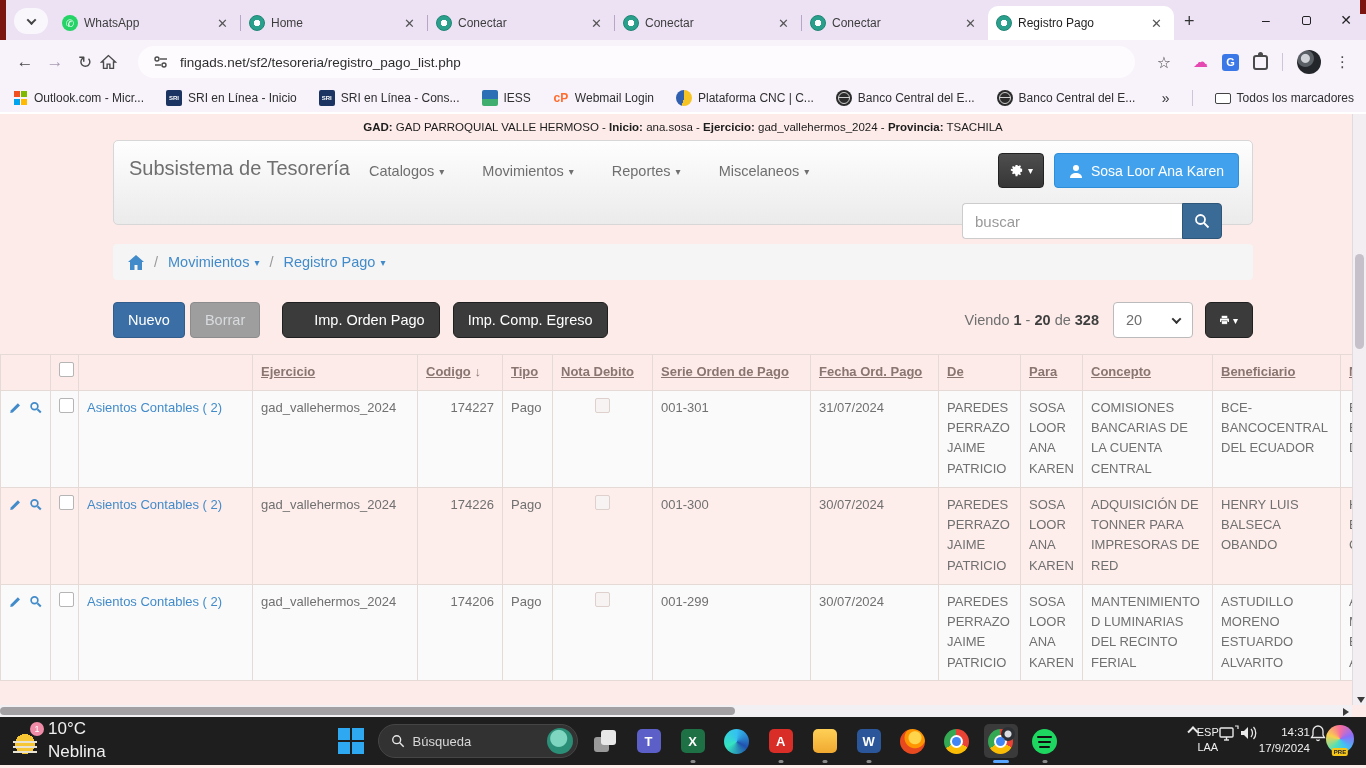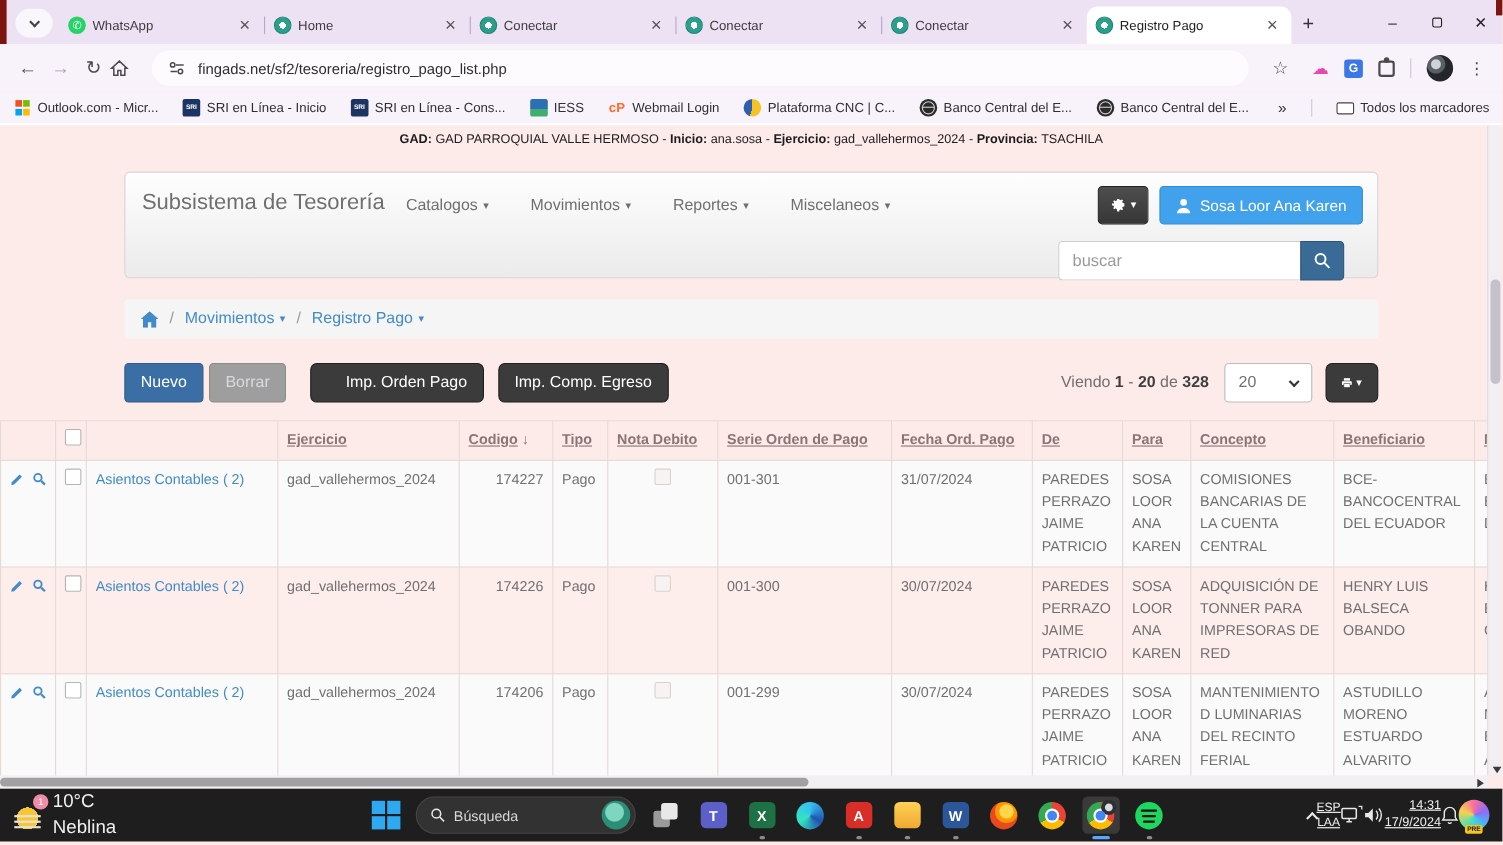--- a/index.html
+++ b/index.html
@@ -55,21 +55,21 @@
   .bm-more { margin-left:auto; font-size:14px; color:#333; }
   .bm-sep { width:1px; height:16px; background:#cfc4d8; }
   .bmi-folder { width:16px; height:11px; background:#fff; border:1.5px solid #444; border-radius:2px; position:relative; }
 
   
   .page { position:relative; height:603px; background:#fcebe9; overflow:hidden; }
   .container { width:1140px; margin:0 auto; }
   .gadbar { padding-top:7px; text-align:center; font-size:11.5px; color:#1c1c1c; }
   .gadbar b { font-weight:bold; }
 
-  .navpanel { margin-top:23px; height:97px; background:linear-gradient(#fefefe,#ebebeb); border:1px solid #d7d7d7; border-radius:5px; position:relative; padding:0 15px; }
+  .navpanel { margin-top:7px; height:85px; background:linear-gradient(#fefefe,#ebebeb); border:1px solid #d7d7d7; border-radius:5px; position:relative; padding:0 15px; }
   .brand { position:absolute; left:15px; top:16px; font-size:20px; color:#6f6f6f; }
   .menus { position:absolute; left:255px; top:22px; display:flex; gap:38px; font-size:14.5px; color:#6f6f6f; }
   .menu { display:flex; align-items:center; gap:5px; }
   .caret { font-size:10px; }
   .gearbtn { position:absolute; left:884px; top:12px; width:46px; height:35px; background:linear-gradient(#4e4e4e,#363636); border:1px solid #222; border-radius:4px; color:#fff; display:flex; align-items:center; justify-content:center; gap:4px; font-size:14px; }
   .userbtn { position:absolute; left:940px; top:12px; height:35px; background:#41a1ec; border:1px solid #2e8ed8; border-radius:4px; color:#fff; font-size:14px; display:flex; align-items:center; padding:0 14px; gap:8px; }
   .searchwrap { position:absolute; left:848px; top:62px; display:flex; }
   .searchwrap input { width:220px; height:36px; border:1px solid #ccc; border-right:none; border-radius:4px 0 0 4px; padding:0 12px; font-size:15px; color:#555; outline:none; font-family:inherit; }
   .searchwrap input::placeholder { color:#9a9a9a; }
   .searchbtn { width:40px; height:36px; background:#3a6b97; border:1px solid #2e5679; border-radius:0 4px 4px 0; display:flex; align-items:center; justify-content:center; }
@@ -140,21 +140,21 @@
   .circ { width:25px; height:25px; border-radius:50%; }
   .edge { background:conic-gradient(#35c1f1,#2052b0,#35e5c0,#35c1f1); }
   .firefox { background:radial-gradient(circle at 60% 35%, #ffd54c 0 6px, #ff9500 7px 10px, #e8491f 11px); }
   .chrome { background:conic-gradient(#ea4335 0 33%, #fbbc05 33% 66%, #34a853 66%); position:relative; }
   .chrome:before { content:""; position:absolute; inset:6px; background:#fff; border-radius:50%; }
   .chrome:after { content:""; position:absolute; inset:8px; background:#4285f4; border-radius:50%; }
   .mask { position:absolute; top:-2px; right:-2px; width:14px; height:14px; border-radius:50%; background:radial-gradient(circle,#d9dde2 0 3px,#2c2f34 4px); }
   .spotify { background:#1ed760; position:relative; overflow:hidden; }
   .spotify i { position:absolute; left:5px; right:5px; height:2.5px; background:#111; border-radius:2px; }
   .spotify i:nth-child(1){top:7px;} .spotify i:nth-child(2){top:12px; left:6px; right:6px;} .spotify i:nth-child(3){top:17px; left:7px; right:7px;}
-  .tray { display:flex; align-items:center; gap:0; padding-right:12px; margin-left:auto;text-decoration:underline; }
+  .tray { display:flex; align-items:flex-start; gap:0; padding-right:12px; margin-left:auto; }
   .chev-up { width:8px; height:8px; border-left:2px solid #e8e8e8; border-top:2px solid #e8e8e8; transform:rotate(45deg) translate(2px,2px); }
   .lang { font-size:11px; line-height:1.3; text-align:center; color:#f0f0f0; }
   .clock { font-size:11.5px; line-height:1.35; text-align:right; color:#f0f0f0; }
   .copilot { position:relative; width:28px; height:28px; border-radius:50%; background:conic-gradient(#f96d9e,#8e6df9,#3fc2f4,#54e0b5,#f9d14c,#f96d9e); }
   .pre { position:absolute; bottom:-3px; left:50%; transform:translateX(-50%); background:#f5c518; color:#222; font-size:6px; font-weight:bold; padding:1px 2px; border-radius:2px; }
   svg { display:block; }
 </style>
 </head>
 <body>
 

